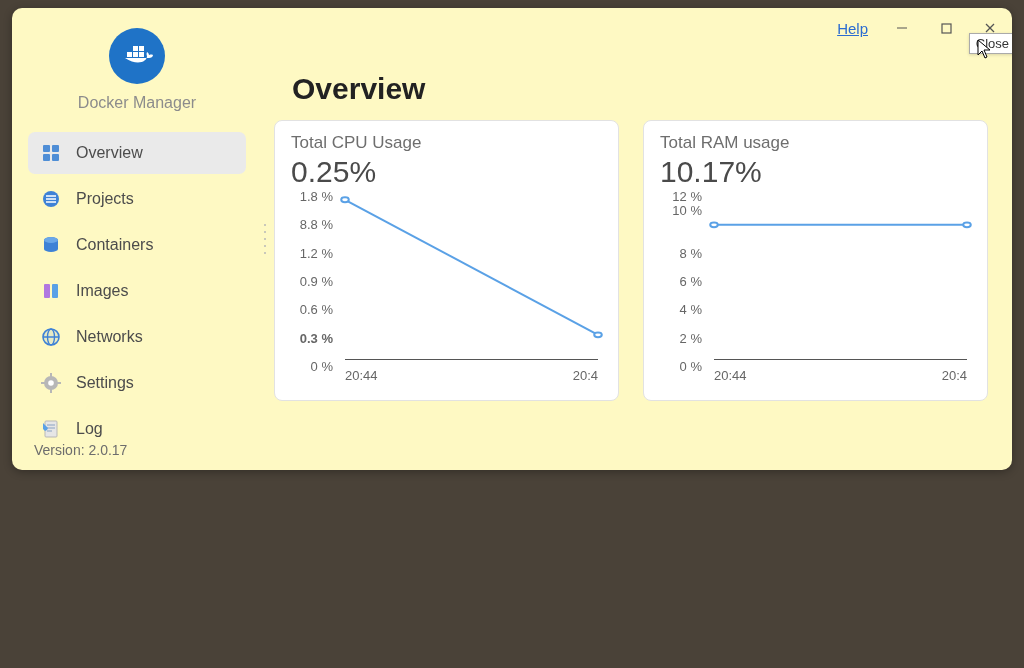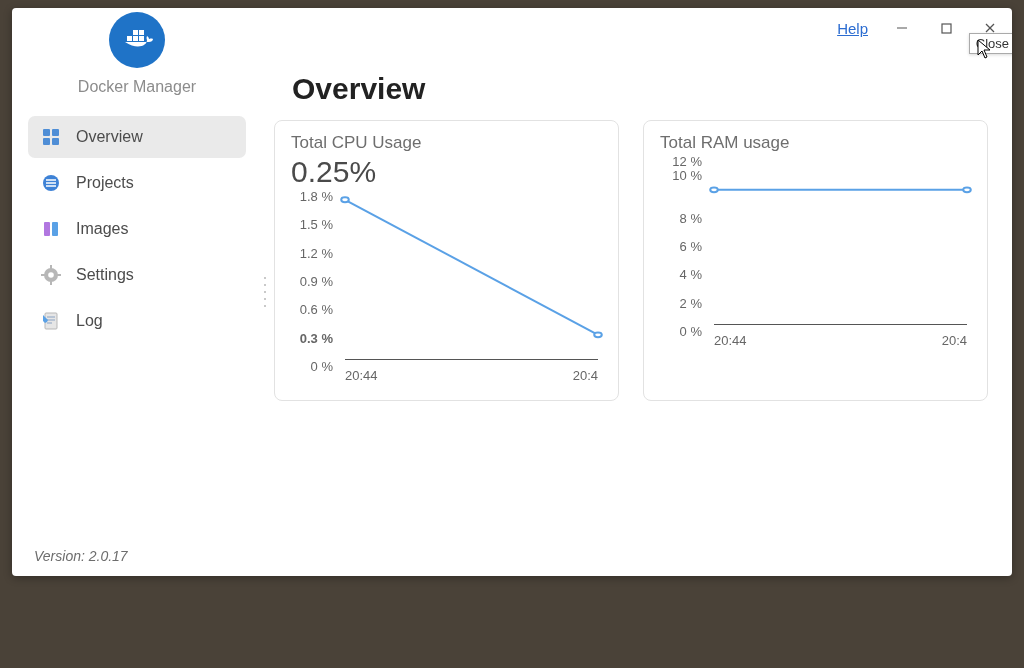--- a/index.html
+++ b/index.html
@@ -1,33 +1,33 @@
 <!DOCTYPE html>
 <html><head>
 <meta charset="utf-8">
 <style>
   html,body{margin:0;padding:0;height:100%;font-family:"Segoe UI",Arial,sans-serif;color:#333;}
   body{background:#4a4238;display:flex;align-items:flex-start;justify-content:center;}
-  .window{position:relative;width:1000px;height:568px;margin-top:8px;background:#ffffff;border-radius:4px;box-shadow:0 2px 8px rgba(0,0,0,0.3);overflow:hidden;}
+  .window{position:relative;width:1000px;height:462px;margin-top:8px;background:#fef9c3;border-radius:10px;box-shadow:0 2px 8px rgba(0,0,0,0.3);overflow:hidden;}
   .titlebar{position:absolute;top:0;right:0;height:40px;display:flex;align-items:center;}
   .help-link{color:#2b6cd1;text-decoration:underline;font-size:15px;margin-right:12px;}
   .winbtn{width:44px;height:30px;display:flex;align-items:center;justify-content:center;color:#555;font-size:14px;}
   .tooltip{position:absolute;top:25px;right:-4px;background:#fff;border:1px solid #aaa;padding:2px 6px;font-size:13px;color:#333;box-shadow:0 1px 3px rgba(0,0,0,0.15);}
   .cursor{position:absolute;top:30px;right:18px;pointer-events:none;z-index:5;}
-  .sidebar{position:absolute;top:0;left:0;width:250px;height:100%;padding-top:4px;box-sizing:border-box;}
+  .sidebar{position:absolute;top:0;left:0;width:250px;height:100%;padding-top:20px;box-sizing:border-box;}
   .brand{display:flex;flex-direction:column;align-items:center;margin-bottom:18px;}
   .brand .logo{width:56px;height:56px;border-radius:50%;background:#1f73c7;display:flex;align-items:center;justify-content:center;}
   .brand .name{color:#8c8c8c;font-size:16px;margin-top:10px;}
   .nav{display:flex;flex-direction:column;padding:0 16px;}
   .nav-item{display:flex;align-items:center;height:42px;border-radius:7px;padding:0 12px;margin:2px 0;color:#4c4c4c;font-size:16px;cursor:pointer;}
   .nav-item .icon{width:22px;height:22px;margin-right:14px;display:flex;align-items:center;justify-content:center;}
   .nav-item.active{background:#eaeaea;}
   .drag-handle{position:absolute;left:250px;top:50%;transform:translateY(-50%);width:6px;height:34px;display:flex;flex-direction:column;justify-content:space-around;align-items:center;cursor:col-resize;}
   .drag-handle span{width:2px;height:2px;background:#b7b7b7;border-radius:50%;}
-  .version{position:absolute;bottom:12px;left:22px;color:#6d6d6d;font-size:14px;font-style:italic;}
+  .version{position:absolute;bottom:12px;left:22px;color:#6d6d6d;font-size:14px;}
   .main{position:absolute;left:262px;top:64px;right:24px;}
   .page-title{font-size:30px;color:#222;margin:0 0 14px 18px;}
   .cards{display:flex;gap:24px;}
   .card{flex:1;border:1px solid #e2e2e2;border-radius:8px;padding:12px 16px 14px 16px;background:#fff;}
   .card-title{color:#6e6e6e;font-size:17px;margin-bottom:2px;}
   .card-value{color:#4a4a4a;font-size:30px;margin-bottom:1px;}
   .chart{position:relative;height:196px;}
   .chart .yaxis{position:absolute;left:0;top:0;bottom:20px;width:48px;}
   .chart .ytick{position:absolute;right:6px;font-size:13px;color:#666;transform:translateY(-50%);white-space:nowrap;}
   .chart .plot{position:absolute;left:54px;right:4px;top:8px;bottom:26px;border-bottom:1.5px solid #555;}
@@ -105,31 +105,52 @@
               <g stroke="#fff" stroke-width="1.6">
                 <line x1="5" y1="7" x2="15" y2="7"></line>
                 <line x1="5" y1="10" x2="15" y2="10"></line>
                 <line x1="5" y1="13" x2="15" y2="13"></line>
               </g>
             </svg>
         </span>
         <span>Projects</span>
       </div>
 
+      <div class="nav-item">
+        <span class="icon">
+          <svg width="20" height="20" viewBox="0 0 20 20">
+              <ellipse cx="10" cy="5" rx="7" ry="3" fill="#3e82d6"></ellipse>
+              <path d="M3 5 v9 a7 3 0 0 0 14 0 v-9" fill="#3e82d6"></path>
+              <ellipse cx="10" cy="5" rx="7" ry="3" fill="#6aa7e8"></ellipse>
+            </svg>
+        </span>
+        <span>Containers</span>
+      </div>
 
       <div class="nav-item">
         <span class="icon">
           <svg width="20" height="20" viewBox="0 0 20 20">
               <rect x="3" y="3" width="6" height="14" rx="1" fill="#b177e0"></rect>
               <rect x="11" y="3" width="6" height="14" rx="1" fill="#5aa1e6"></rect>
             </svg>
         </span>
         <span>Images</span>
       </div>
 
+      <div class="nav-item">
+        <span class="icon">
+          <svg width="20" height="20" viewBox="0 0 20 20">
+              <circle cx="10" cy="10" r="8" fill="none" stroke="#3e82d6" stroke-width="1.6"></circle>
+              <ellipse cx="10" cy="10" rx="3.5" ry="8" fill="none" stroke="#3e82d6" stroke-width="1.4"></ellipse>
+              <line x1="2" y1="10" x2="18" y2="10" stroke="#3e82d6" stroke-width="1.4"></line>
+              <circle cx="10" cy="10" r="8" fill="#3e82d6" opacity="0.12"></circle>
+            </svg>
+        </span>
+        <span>Networks</span>
+      </div>
 
       <div class="nav-item">
         <span class="icon">
           <svg width="20" height="20" viewBox="0 0 20 20">
               <circle cx="10" cy="10" r="7" fill="#b7b7b7"></circle>
               <circle cx="10" cy="10" r="2.8" fill="#fff"></circle>
               <g fill="#b7b7b7">
                 <rect x="9" y="0" width="2" height="4"></rect>
                 <rect x="9" y="16" width="2" height="4"></rect>
                 <rect x="0" y="9" width="4" height="2"></rect>
@@ -168,41 +189,42 @@
   <div class="main">
     <h1 class="page-title">Overview</h1>
     <div class="cards">
 
       <div class="card">
         <div class="card-title">Total CPU Usage</div>
         <div class="card-value">0.25%</div>
         <div class="chart">
             <div class="yaxis">
               <span class="ytick" style="top: 6px; text-align: center;">1.8 %</span>
-              <span class="ytick" style="top: 34.3333px;">1.5 %</span>
+              <span class="ytick" style="top: 34.3333px;">8.8 %</span>
               <span class="ytick" style="top: 62.6667px;">1.2 %</span>
               <span class="ytick" style="top: 91px;">0.9 %</span>
               <span class="ytick" style="top: 119.333px;">0.6 %</span>
               <span class="ytick" style="top: 147.667px; font-weight: bold;">0.3 %</span>
               <span class="ytick" style="top: 176px;">0 %</span>
             </div>
             <div class="plot"><svg viewBox="0 0 100 100" preserveAspectRatio="none">
                 <path d="M 0 1.1111111111111143 L 100 85" class="line" vector-effect="non-scaling-stroke"></path>
                 <circle cx="0" cy="1.1111111111111143" r="1.5" class="marker" vector-effect="non-scaling-stroke"></circle>
                 <circle cx="100" cy="85" r="1.5" class="marker" vector-effect="non-scaling-stroke"></circle>
               </svg></div>
             <div class="xaxis">
               <span class="xtick" style="left: 0px;">20:44</span>
               <span class="xtick" style="right: 0px;">20:4</span>
             </div>
           </div>
       </div>
 
       <div class="card">
         <div class="card-title">Total RAM usage</div>
+        <div class="card-value">10.17%</div>
         <div class="chart">
             <div class="yaxis">
               <span class="ytick" style="top: 6px; text-align: right;">12 %</span>
               <span class="ytick" style="top: 20px;">10 %</span>
               <span class="ytick" style="top: 62.6667px;">8 %</span>
               <span class="ytick" style="top: 91px;">6 %</span>
               <span class="ytick" style="top: 119.333px;">4 %</span>
               <span class="ytick" style="top: 147.667px;">2 %</span>
               <span class="ytick" style="top: 176px;">0 %</span>
             </div>

